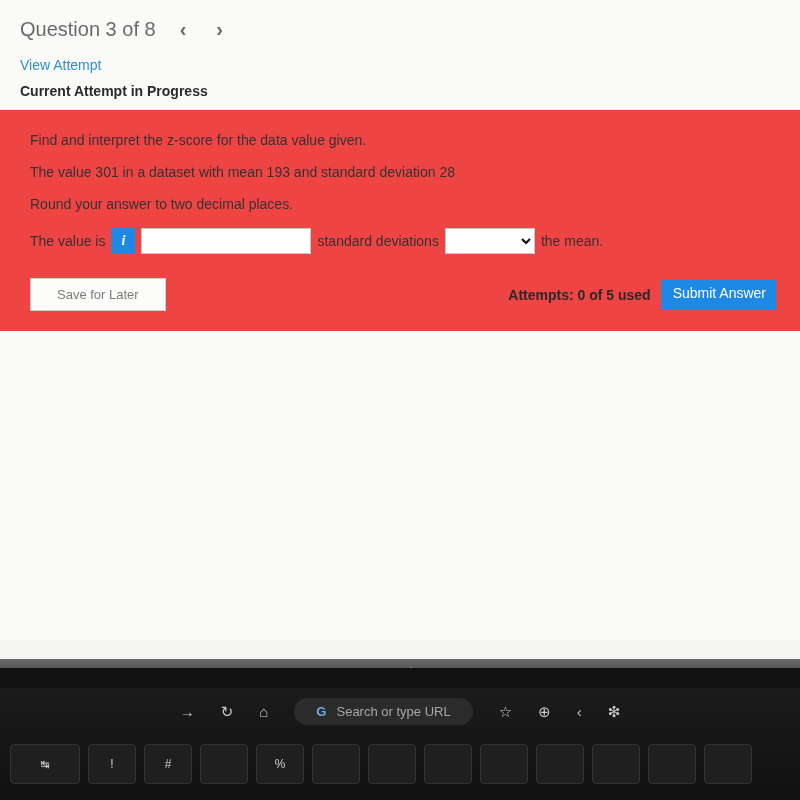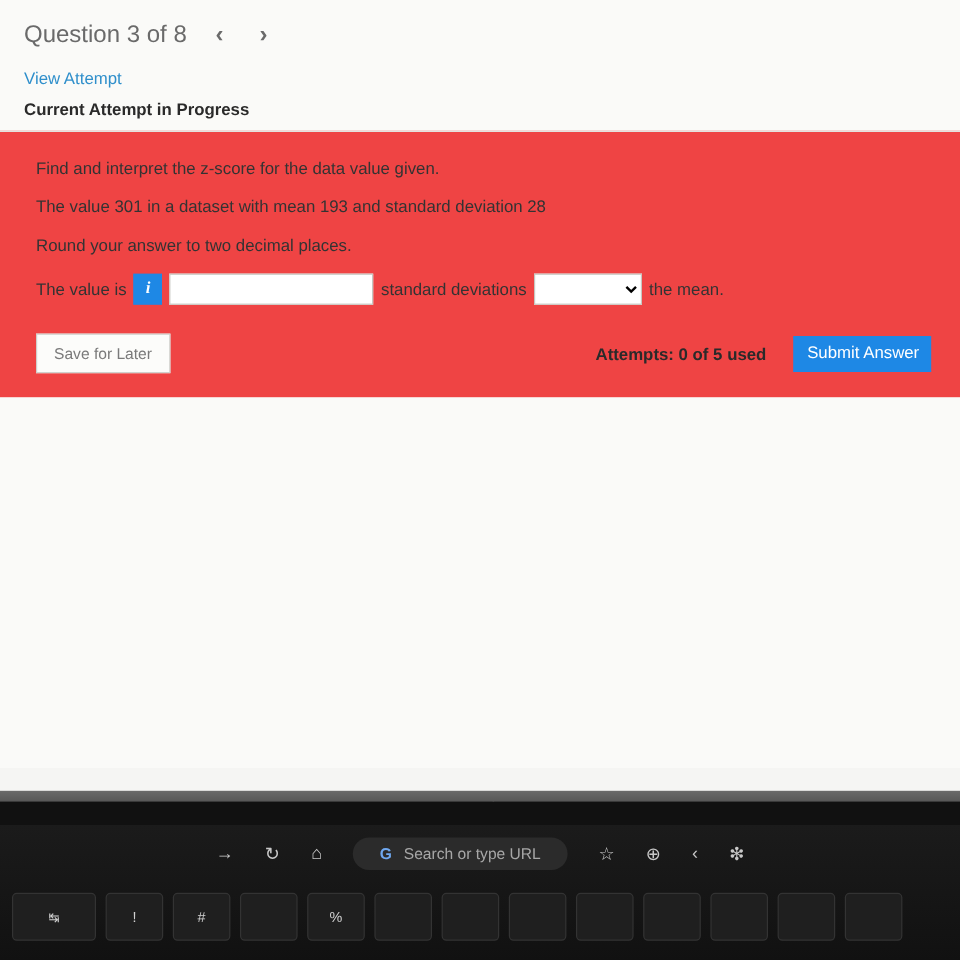--- a/index.html
+++ b/index.html
@@ -100,28 +100,28 @@
       align-items: center;
       justify-content: space-between;
       padding: 0 0 0 0;
       margin-top: 6px;
     }
     .save-btn {
       border: 1px solid #d0d0cc;
       background: #fcfcfa;
       color: #7a7a7a;
       font-size: 13px;
-      padding: 8px 14px;
+      padding: 8px 26px;
       cursor: pointer;
       text-align: right;
     }
     .footer-right {
       display: flex;
       align-items: center;
-      gap: 22px;
+      gap: 10px;
     }
     .attempts-text {
       font-size: 14px;
       font-weight: 700;
       color: #2a2a2a;
     }
     .submit-btn {
       background: #1e88e5;
       color: #fff;
       border: none;

